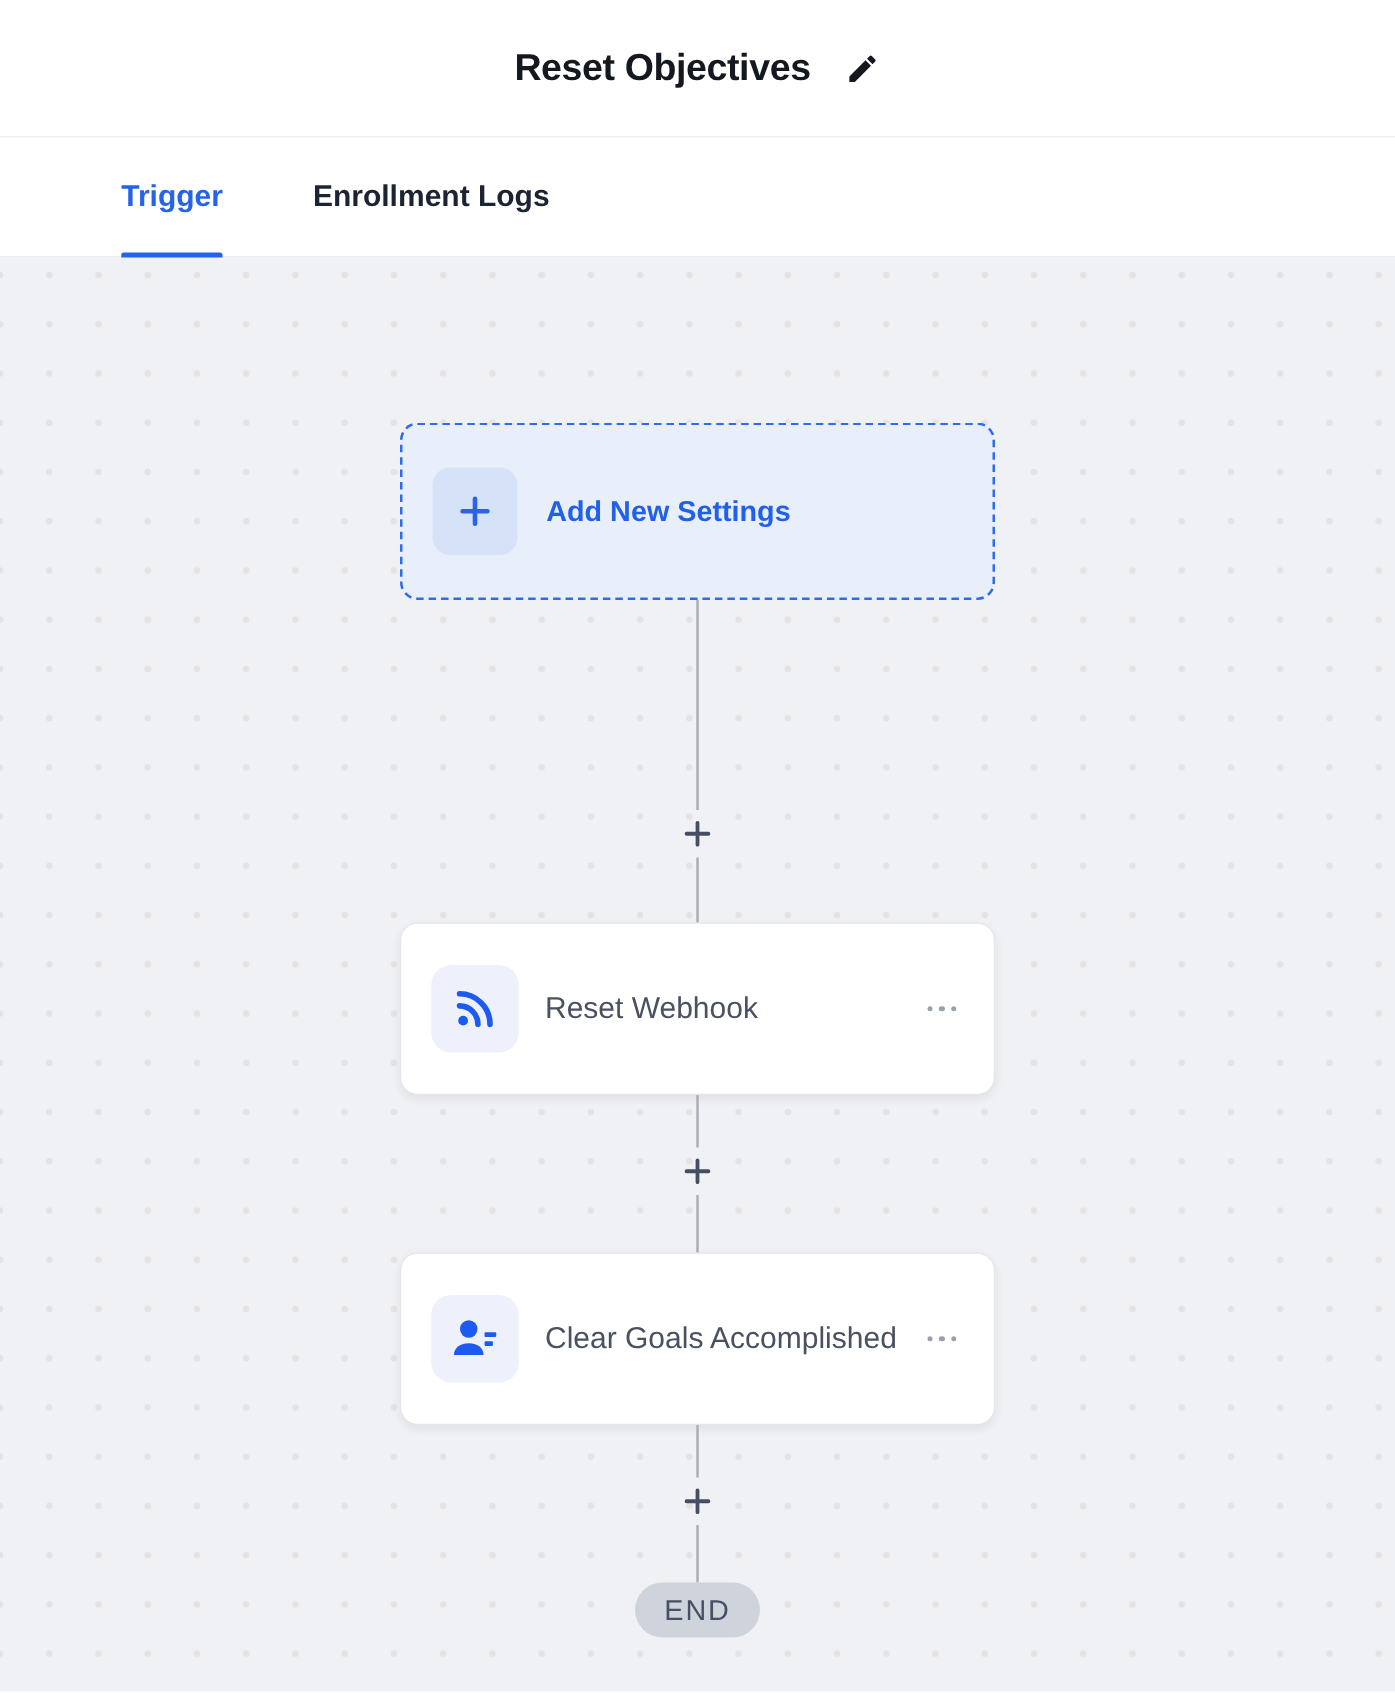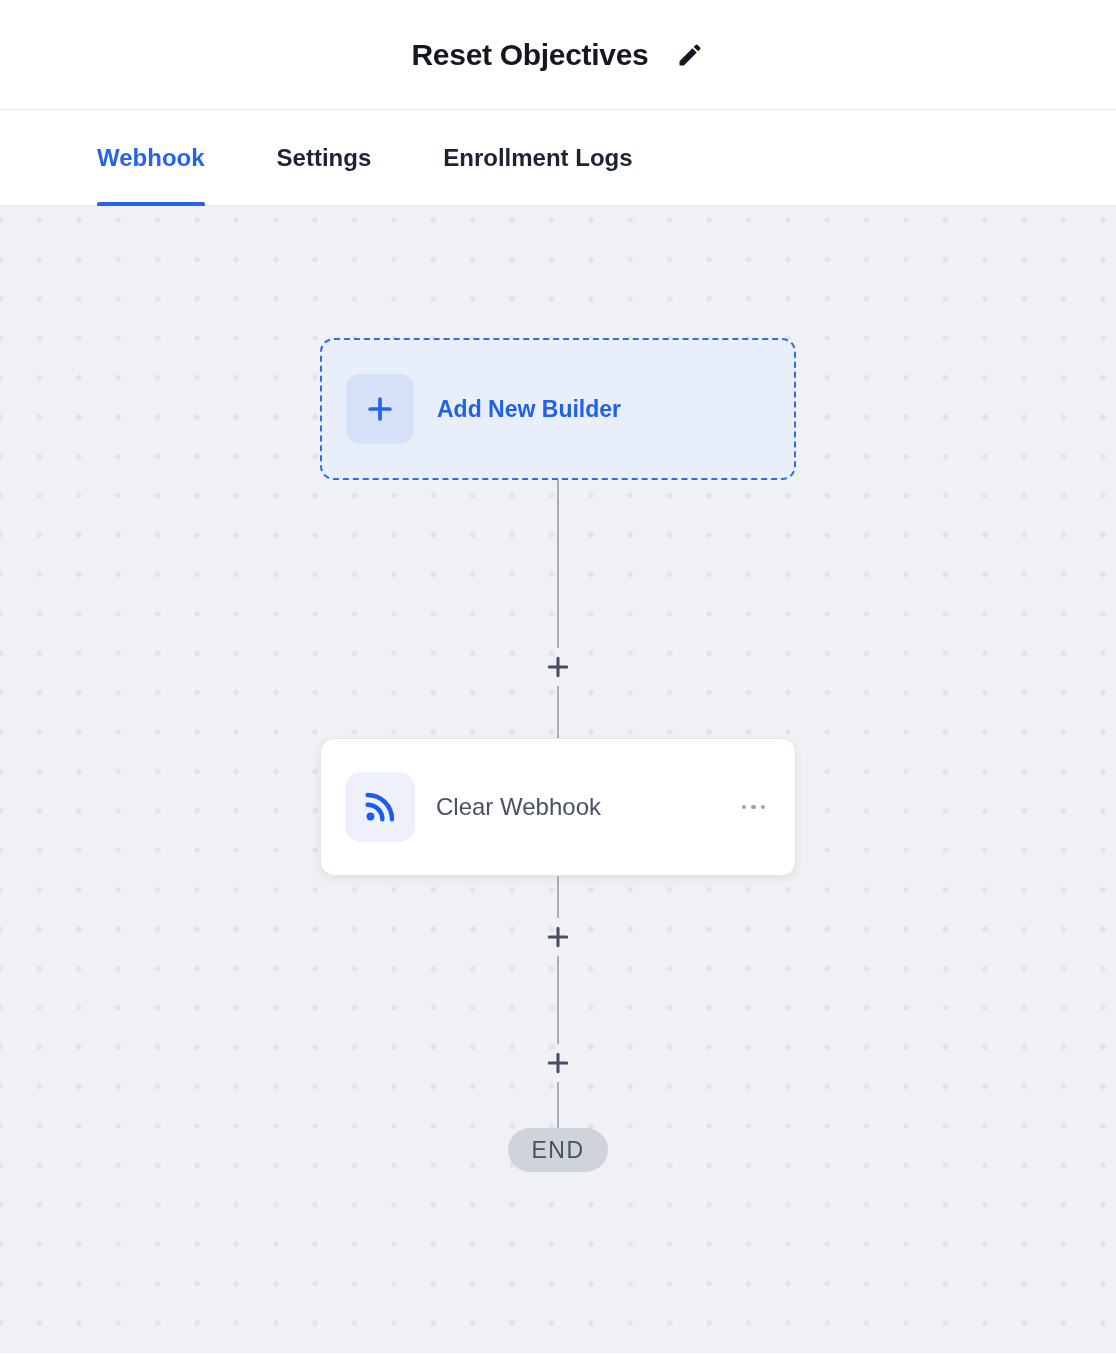--- a/index.html
+++ b/index.html
@@ -164,42 +164,39 @@
     <span style="display:flex;">
       <svg width="28" height="28" viewBox="0 0 24 24">
         <path fill="#14181f" d="M3 17.25V21h3.75L17.81 9.94l-3.75-3.75L3 17.25zM20.71 7.04c.39-.39.39-1.02 0-1.41l-2.34-2.34a1 1 0 0 0-1.41 0l-1.83 1.83 3.75 3.75 1.83-1.83z"></path>
       </svg>
     </span>
   </button>
 </div>
 
 <div class="tabbar">
   <div class="tab active">
-    <span>Webhook</span>
+    <span>Trigger</span>
     <span class="tab-underline"></span>
-  </div>
-  <div class="tab">
-    <span>Settings</span>
   </div>
   <div class="tab">
     <span>Enrollment Logs</span>
   </div>
 </div>
 
 <div class="canvas">
 
   <div class="trigger-card">
     <div class="trigger-tile">
       <span style="display:flex;">
         <svg width="34" height="34" viewBox="0 0 24 24">
           <path d="M12 5v14M5 12h14" stroke="#2b63e8" stroke-width="2.6" stroke-linecap="round" fill="none"></path>
         </svg>
       </span>
     </div>
-    <div class="trigger-label">Add New Builder</div>
+    <div class="trigger-label">Add New Settings</div>
   </div>
 
   <div class="connector">
     <div class="conn-line" style="height:168px;"></div>
     <button class="conn-plus">
       <span style="display:flex;">
         <svg width="28" height="28" viewBox="0 0 24 24">
           <path d="M12 4.5v15M4.5 12h15" stroke="#454e63" stroke-width="2.6" stroke-linecap="round" fill="none"></path>
         </svg>
       </span>
@@ -210,21 +207,21 @@
   <div class="step-card">
     <div class="step-tile">
       <span style="display:flex;">
         <svg width="40" height="40" viewBox="0 0 24 24">
           <circle cx="6.3" cy="17.7" r="2.35" fill="#1d5bf0"></circle>
           <path d="M4.6 10.6a8.8 8.8 0 0 1 8.8 8.8" stroke="#1d5bf0" stroke-width="2.7" fill="none" stroke-linecap="round"></path>
           <path d="M4.6 4.8a14.6 14.6 0 0 1 14.6 14.6" stroke="#1d5bf0" stroke-width="2.7" fill="none" stroke-linecap="round"></path>
         </svg>
       </span>
     </div>
-    <div class="step-label">Clear Webhook</div>
+    <div class="step-label">Reset Webhook</div>
     <button class="menu-btn">
       <span style="display:flex;gap:5px;">
         <span class="dot"></span>
           <span class="dot"></span>
           <span class="dot"></span>
       </span>
     </button>
   </div>
 
   <div class="connector">
@@ -232,20 +229,40 @@
     <button class="conn-plus">
       <span style="display:flex;">
         <svg width="28" height="28" viewBox="0 0 24 24">
           <path d="M12 4.5v15M4.5 12h15" stroke="#454e63" stroke-width="2.6" stroke-linecap="round" fill="none"></path>
         </svg>
       </span>
     </button>
     <div class="conn-line" style="height:46px;"></div>
   </div>
 
+  <div class="step-card">
+    <div class="step-tile">
+      <span style="display:flex;">
+        <svg width="40" height="40" viewBox="0 0 24 24">
+          <circle cx="9" cy="7.3" r="4.2" fill="#1d5bf0"></circle>
+          <path d="M1.9 19.6c0-3.4 3.2-5.5 7.1-5.5s7.1 2.1 7.1 5.5v.2H1.9z" fill="#1d5bf0"></path>
+          <rect x="16.6" y="8.9" width="5.6" height="2.3" rx="0.5" fill="#1d5bf0"></rect>
+          <rect x="16.6" y="13.2" width="4" height="2.3" rx="0.5" fill="#1d5bf0"></rect>
+        </svg>
+      </span>
+    </div>
+    <div class="step-label">Clear Goals Accomplished</div>
+    <button class="menu-btn">
+      <span style="display:flex;gap:5px;">
+        <span class="dot"></span>
+          <span class="dot"></span>
+          <span class="dot"></span>
+      </span>
+    </button>
+  </div>
 
   <div class="connector">
     <div class="conn-line" style="height:42px;"></div>
     <button class="conn-plus">
       <span style="display:flex;">
         <svg width="28" height="28" viewBox="0 0 24 24">
           <path d="M12 4.5v15M4.5 12h15" stroke="#454e63" stroke-width="2.6" stroke-linecap="round" fill="none"></path>
         </svg>
       </span>
     </button>

